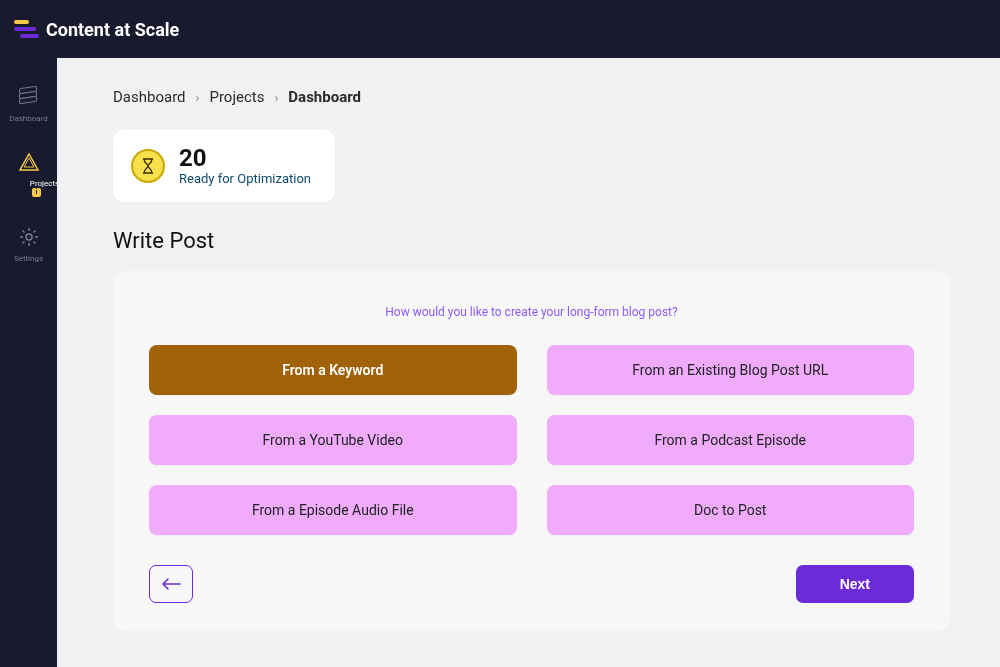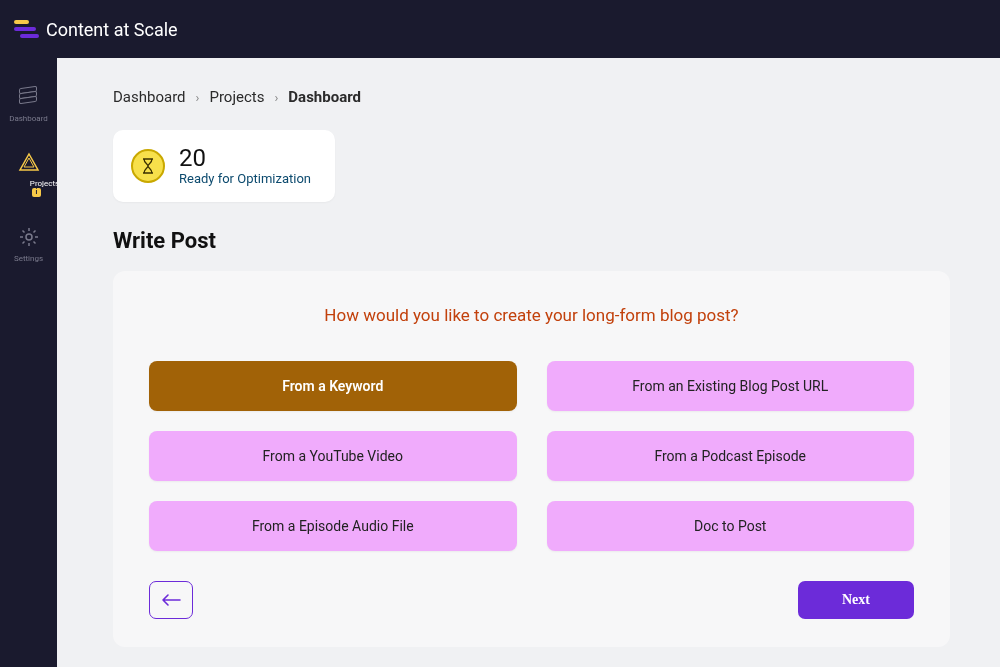--- a/index.html
+++ b/index.html
@@ -20,21 +20,21 @@
   .logo-wrap { display: flex; align-items: center; gap: 10px; }
   .logo-icon {
     width: 22px; height: 18px;
     display: flex; flex-direction: column; justify-content: space-between;
   }
   .logo-icon span { display:block; height:4px; border-radius:2px; }
   .logo-icon span:nth-child(1){ background:#f7c948; width:70%; }
   .logo-icon span:nth-child(2){ background:#6c2bd9; width:100%; }
   .logo-icon span:nth-child(3){ background:#6c2bd9; width:85%; margin-left:6px; }
   .brand {
-    color: #fff; font-weight: 400; font-size: 18px;
+    color: #fff; font-weight: 700; font-size: 18px;
   }
   .layout { display: flex; height: calc(667px - 58px); }
   .sidebar {
     width: 57px;
     background: #1a1a2e;
     display: flex;
     flex-direction: column;
     align-items: center;
     padding-top: 28px;
     gap: 28px;
@@ -76,48 +76,48 @@
     display: inline-flex; align-items: center; gap: 14px;
     margin-bottom: 26px;
     box-shadow: 0 1px 2px rgba(0,0,0,0.04);
   }
   .badge-circle {
     width: 34px; height: 34px; border-radius: 50%;
     background: #f7e04b; border: 2.5px solid #c9a800;
     display:flex; align-items:center; justify-content:center;
     color: #3a2f00; font-size: 16px;
   }
-  .status-num { font-size: 24px; font-weight: 400; color:#111; line-height:1.05; }
+  .status-num { font-size: 24px; font-weight: 700; color:#111; line-height:1.05; }
   .status-txt { font-size: 13px; color:#0c4a6e;text-align:right; }
-  .section-title { font-size: 22px; font-weight: 700; color:#111; margin-bottom: 18px; }
+  .section-title { font-size: 22px; font-weight: 400; color:#111; margin-bottom: 18px; }
   .card {
     background: #f7f7f8; border-radius: 12px;
     padding: 34px 36px 28px;
   }
-  .prompt { text-align:center; font-size: 17px; color:#c2410c; margin-bottom: 36px; }
+  .prompt { text-align:center; font-size: 12px; color:#8b5cf6; margin-bottom: 26px; }
   .opts {
     display: grid; grid-template-columns: 1fr 1fr; gap: 20px 30px;
     margin-bottom: 30px;
   }
   .opt {
     background:#f0abfc; border-radius:8px; height:50px;
     display:flex; align-items:center; justify-content:center;
     font-size:14px; color:#222; cursor:pointer;
     box-shadow: 0 1px 2px rgba(0,0,0,0.05);
   }
   .opt.selected { background:#a16207; color:#fff; font-weight:600; }
   .card-footer { display:flex; justify-content:space-between; align-items:center; }
   .back-btn {
     width:44px; height:38px; border:1.5px solid #6c2bd9; border-radius:7px;
     display:flex; align-items:center; justify-content:center;
     color:#6c2bd9; cursor:pointer; background:transparent;
   }
   .next-btn {
     background:#6c2bd9; color:#fff; border:none; border-radius:7px;
-    padding: 11px 44px; font-size:14px; font-weight:700; cursor:pointer;font-family:Liberation Serif, serif;
+    padding: 11px 44px; font-size:14px; font-weight:700; cursor:pointer;
   }
 </style>
 </head>
 <body>
 
 <div class="topbar">
   <div class="logo-wrap">
     <div class="logo-icon">
       <span></span>
         <span></span>

